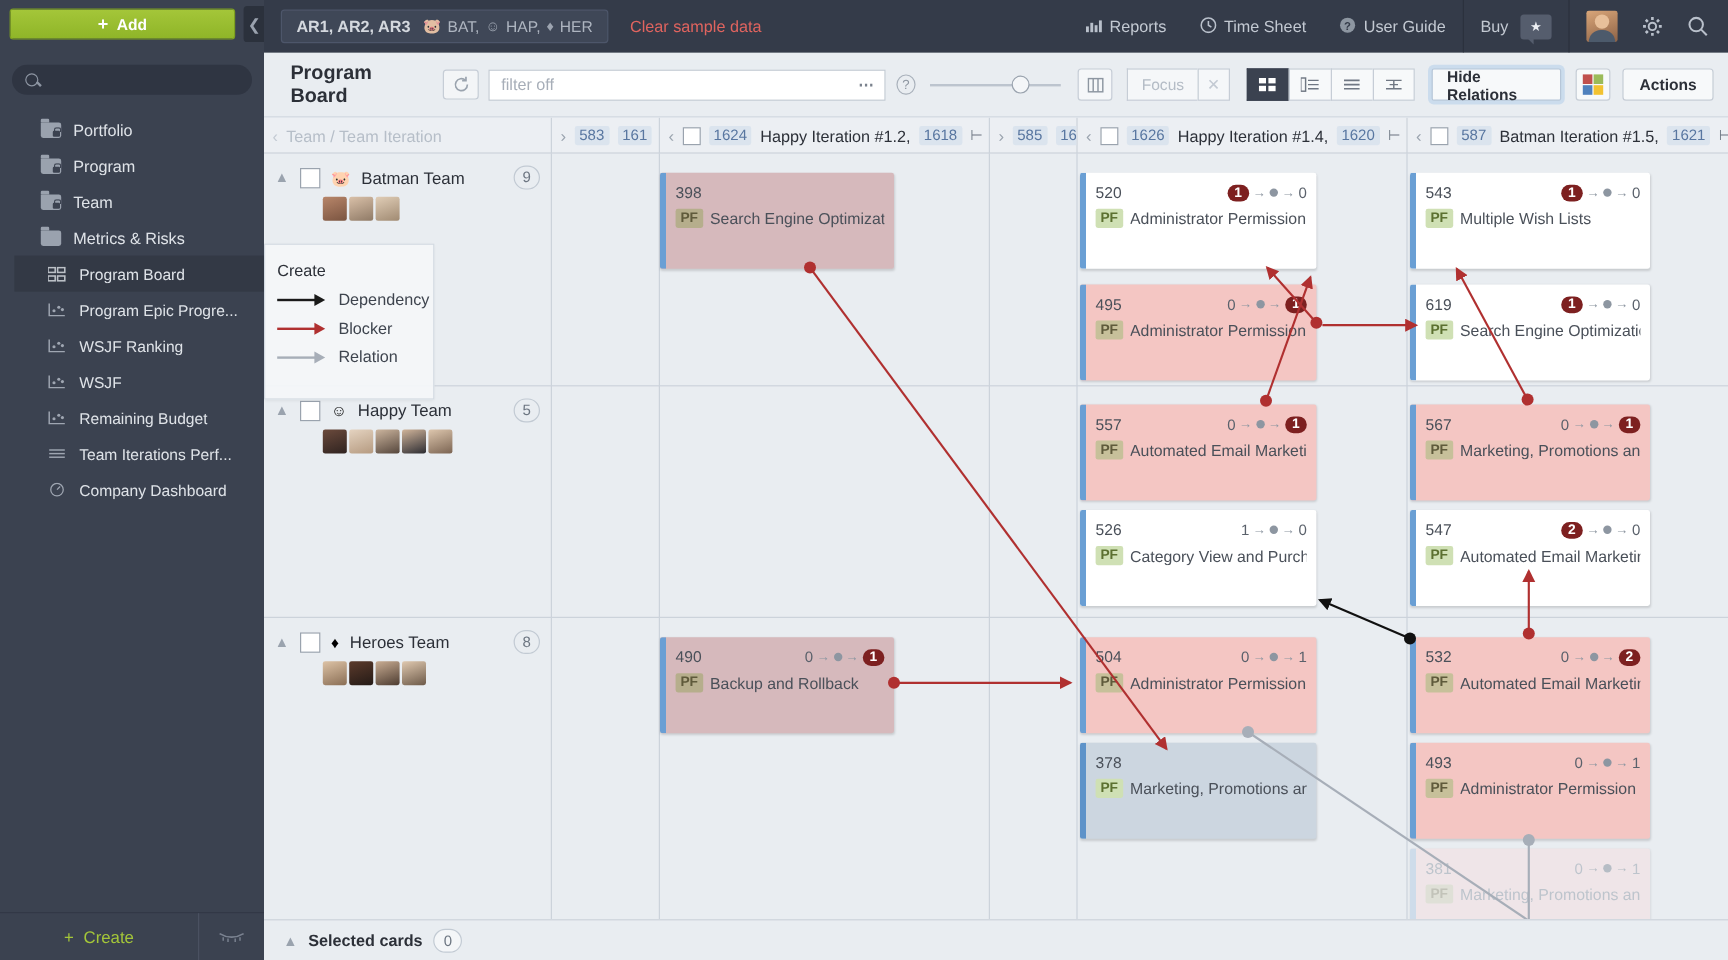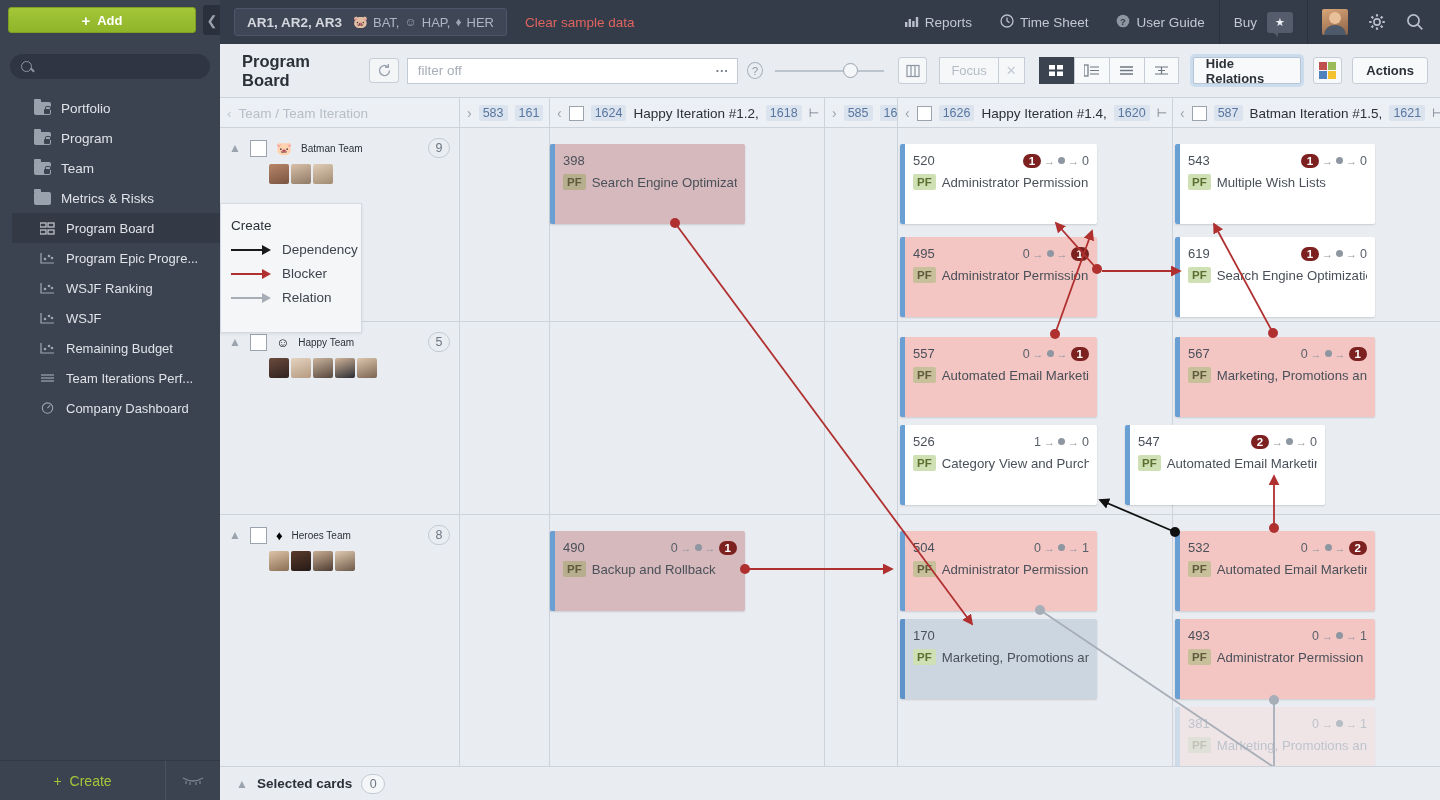--- a/index.html
+++ b/index.html
@@ -158,21 +158,21 @@
   .ch.first .sl { color: #c3cad3; }
 
   .rows { position: absolute; left: 0; top: 30px; right: 0; bottom: 0; }
   .rowline { position: absolute; left: 0; right: 0; height: 1px; background: #ccd3db; }
   .colline { position: absolute; top: 0; bottom: 0; width: 1px; background: #ccd3db; }
   .teamcell { position: absolute; left: 0; width: 240px; }
   .teamcell .hdr { display: flex; align-items: center; gap: 9px; padding: 10px 0 0 9px; }
   .teamcell .caret { color: #9aa3ae; font-size: 12px; cursor: pointer; }
   .teamcell .cb { width: 17px; height: 17px; background: #fff; border: 1px solid #9aa3ae; cursor: pointer; }
   .teamcell .em { font-size: 13px; }
-  .teamcell .tn { font-size: 10px; color: #2c3038; }
+  .teamcell .tn { font-size: 14px; color: #2c3038; }
   .teamcell .cnt { margin-left: auto; margin-right: 10px; width: 22px; height: 20px; border: 1px solid #c2cad3; border-radius: 11px; color: #6d7682; font-size: 12.5px; display:flex;align-items:center;justify-content:center;}
   .faces { display: flex; gap: 2px; padding: 6px 0 0 49px; }
   .face { width: 20px; height: 20px; border-radius: 2px; }
 
   
   .card {
     position: absolute; border-radius: 2px; overflow: hidden;
     box-shadow: 0 1px 2px rgba(0,0,0,.14);
   }
   .card .lbar { position: absolute; left: 0; top: 0; bottom: 0; width: 5px; background: #6a9fd4; }
@@ -732,21 +732,21 @@
               <span class="dot"></span>
               <span class="arw">→</span>
             <span class="badge">1</span>
           </span>
         </div>
         <div class="row2">
           <span class="pf">PF</span>
           <span class="ttl">Marketing, Promotions and Con</span>
         </div>
       </div>
-      <div class="card white" style="left:905px;top:297px;width:200px;height:80px">
+      <div class="card white" style="left:955px;top:297px;width:200px;height:80px">
         <div class="lbar"></div>
         <div class="row1">
           <span class="cid">547</span>
           <span class="meta">
             <span class="badge">2</span>
             <span class="arw">→</span>
               <span class="dot"></span>
               <span class="arw">→</span>
             <span>0</span>
           </span>
@@ -787,21 +787,21 @@
           </span>
         </div>
         <div class="row2">
           <span class="pf">PF</span>
           <span class="ttl">Administrator Permission Roles</span>
         </div>
       </div>
       <div class="card sel" style="left:680px;top:491px;width:197px;height:80px">
         <div class="lbar"></div>
         <div class="row1">
-          <span class="cid">170</span>
+          <span class="cid">378</span>
         </div>
         <div class="row2">
           <span class="pf">PF</span>
           <span class="ttl">Marketing, Promotions and Con</span>
         </div>
       </div>
       <div class="card pink" style="left:955px;top:403px;width:200px;height:80px">
         <div class="lbar"></div>
         <div class="row1">
           <span class="cid">532</span>

